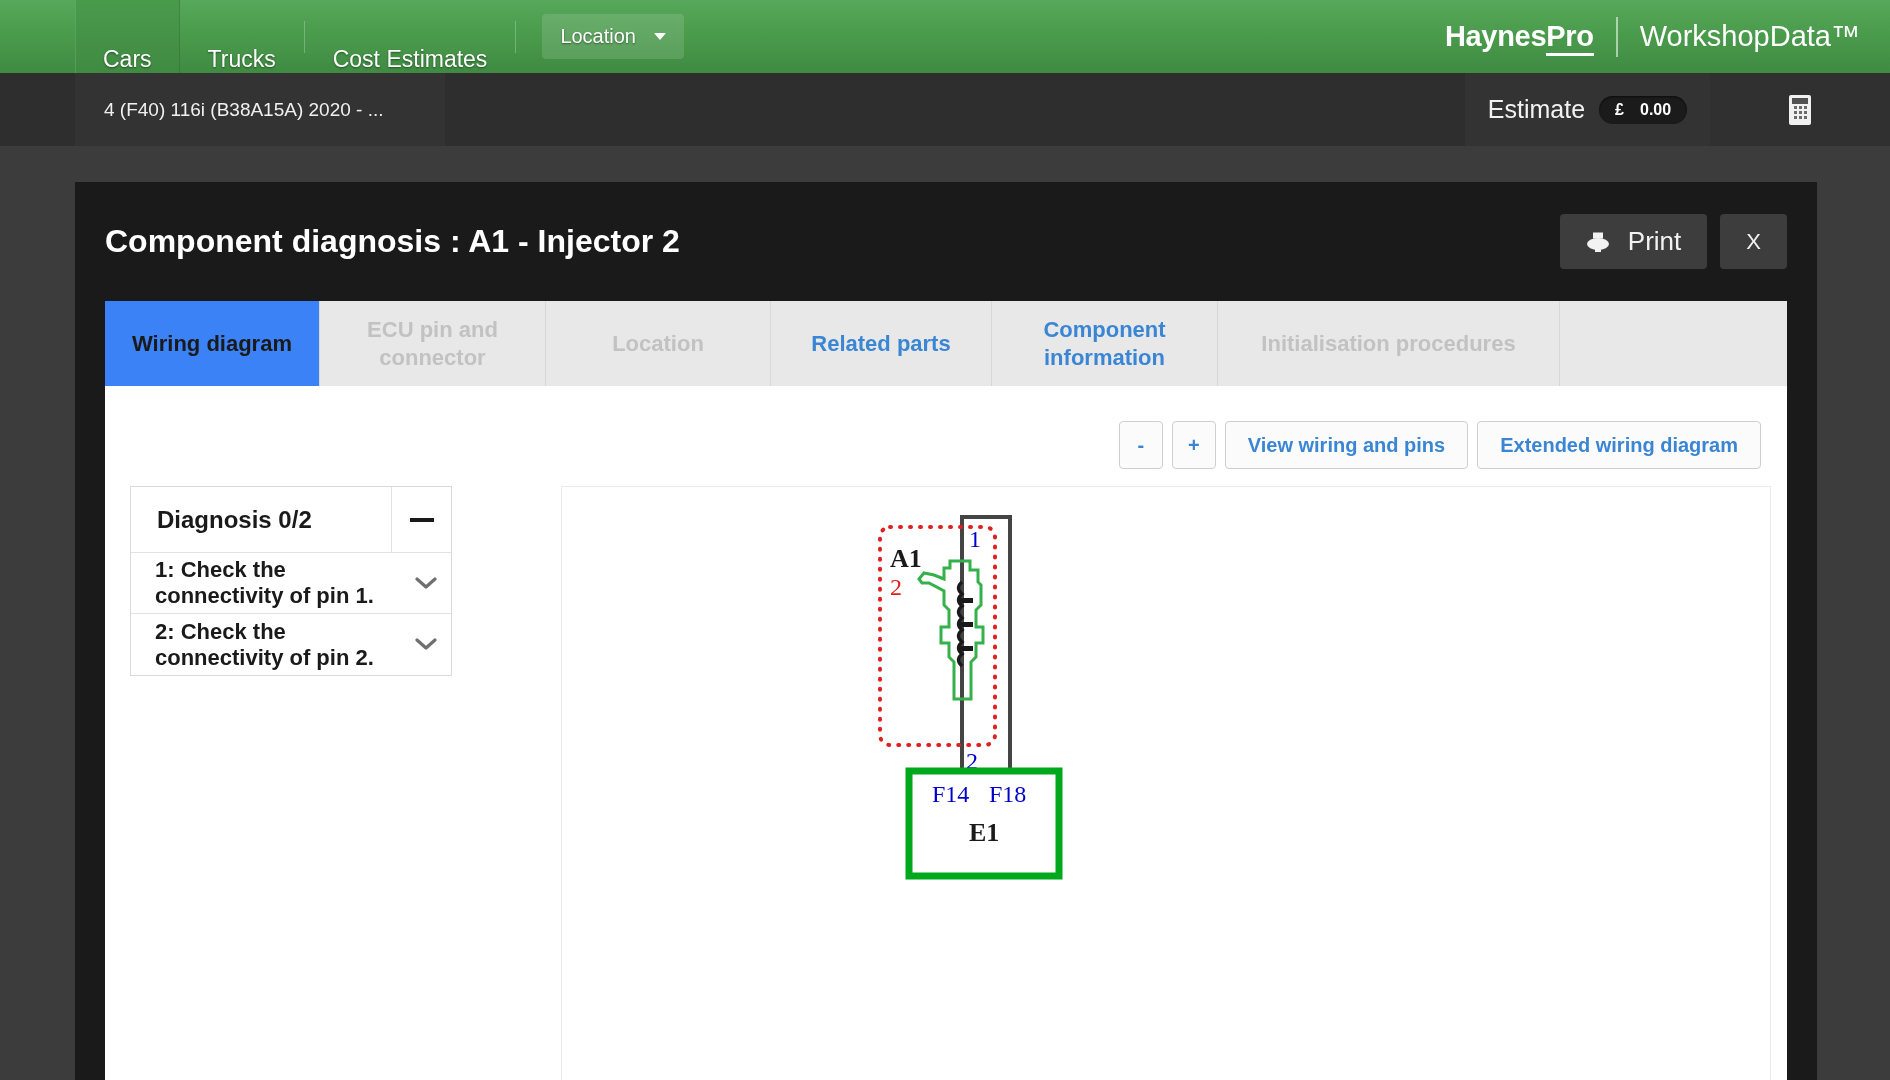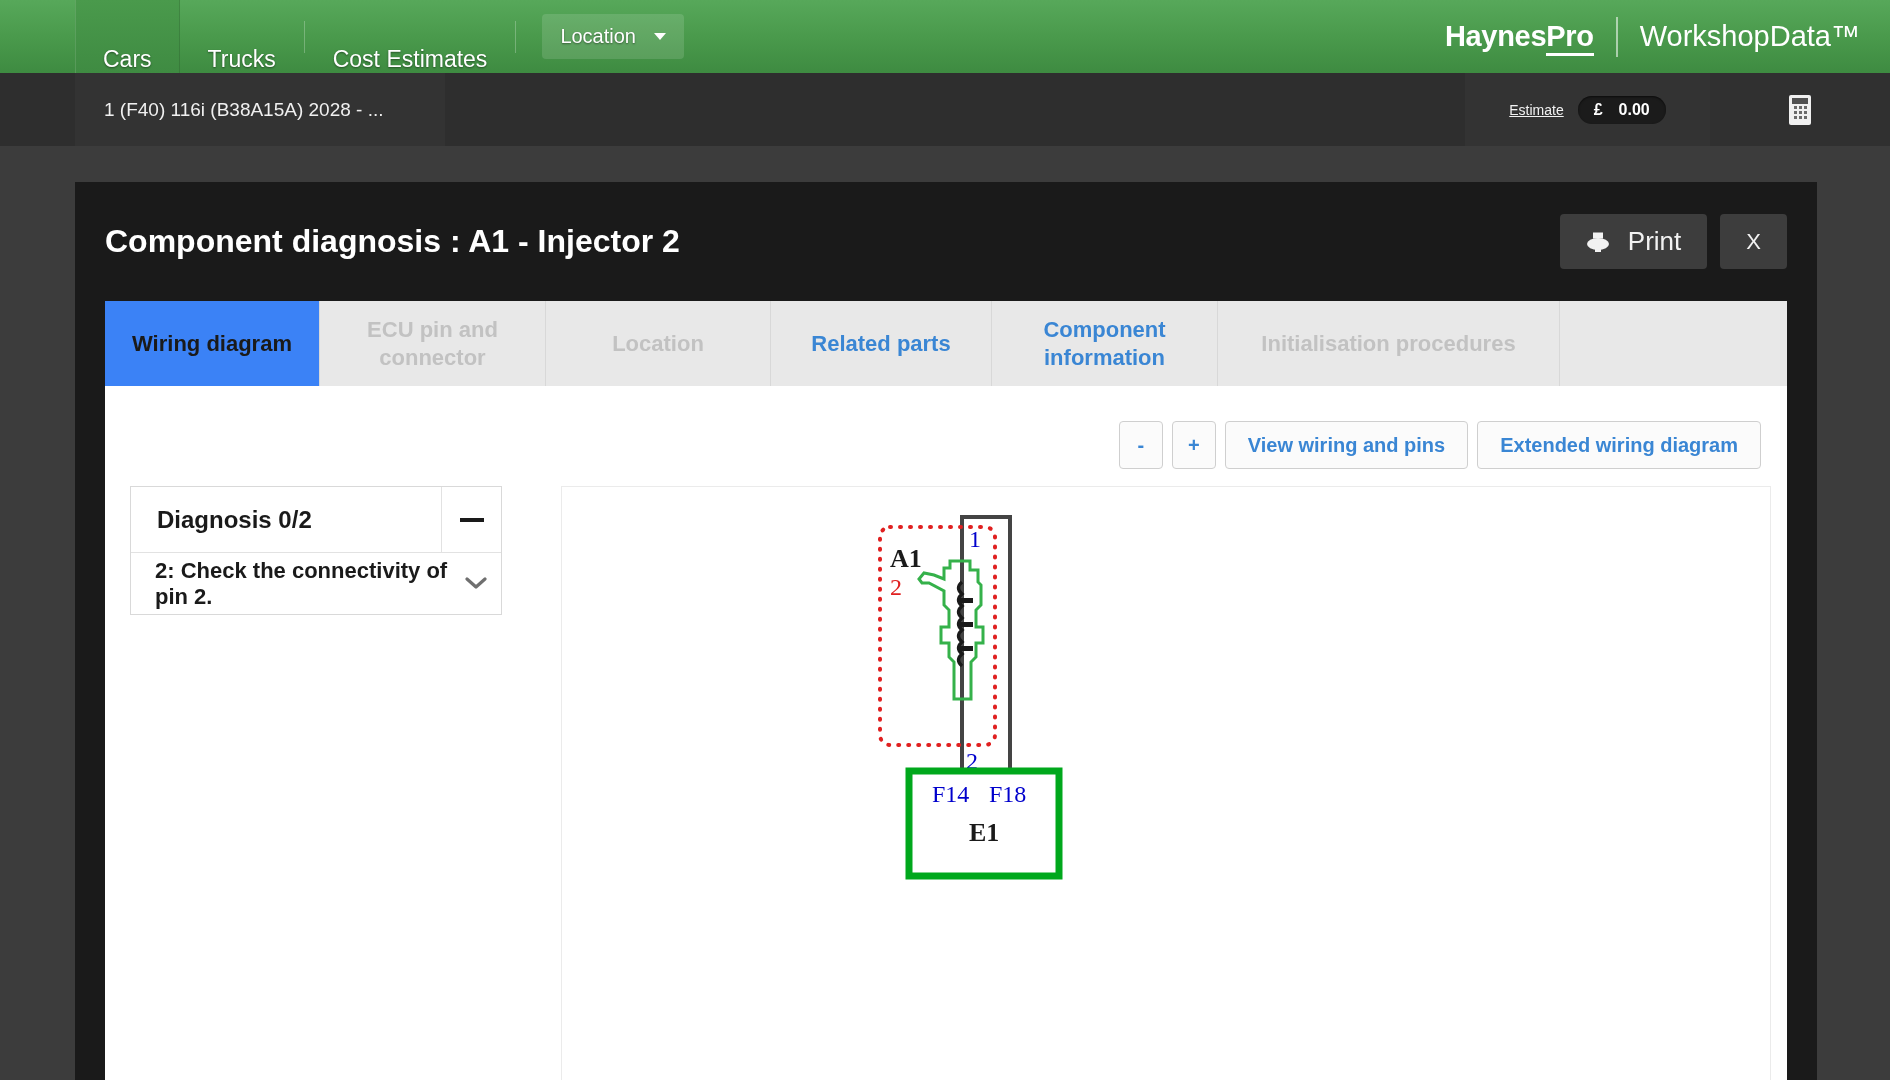--- a/index.html
+++ b/index.html
@@ -53,21 +53,21 @@
   .veh-chip {
     position: absolute; left: 75px; top: 0; width: 370px; height: 73px;
     background: #333333; display: flex; align-items: center; padding-left: 29px;
     color: #f0f0f0; font-size: 19px; cursor: pointer;
   }
   .estimate-block {
     position: absolute; right: 180px; top: 0; height: 73px; width: 245px;
     background: #333333; display: flex; align-items: center; justify-content: center; gap: 14px;
     cursor: pointer;
   }
-  .estimate-label { color: #f2f2f2; font-size: 14px; text-decoration: underline; }
+  .estimate-label { color: #f2f2f2; font-size: 25px; }
   .estimate-pill {
     background: #1b1b1b; border-radius: 16px; padding: 5px 16px;
     display: flex; align-items: center; gap: 16px;
     color: #ffffff; font-size: 16px; font-weight: bold;
     box-shadow: inset 0 1px 2px rgba(0,0,0,.6);
   }
   .calc-block {
     position: absolute; right: 0; top: 0; width: 180px; height: 73px;
     background: #303030; display: flex; align-items: center; justify-content: center; cursor: pointer;
   }
@@ -128,21 +128,21 @@
   .tbtn {
     background: #fbfbfb; border: 1px solid #cfcfcf; border-radius: 4px;
     color: #3a86d4; font-size: 20px; font-weight: bold;
     padding: 0 22px; height: 48px; display: flex; align-items: center;
     justify-content: center; cursor: pointer; font-family: inherit;
   }
   .tbtn.sq { width: 44px; padding: 0; }
 
   
   .diagbox {
-    position: absolute; left: 25px; top: 100px; width: 372px;
+    position: absolute; left: 25px; top: 100px; width: 322px;
     border: 1px solid #d9d9d9; background: #fff;
   }
   .diag-head {
     height: 66px; display: flex; align-items: stretch; border-bottom: 1px solid #e2e2e2;
   }
   .diag-head-label {
     flex: 1; display: flex; align-items: center; padding-left: 26px;
     font-size: 24px; font-weight: bold; color: #1a1a1a;
   }
   .diag-toggle {
@@ -190,21 +190,21 @@
   </div>
   <div class="brand">
     <div class="brand-haynes"><span>Haynes</span><u>Pro</u></div>
     <div class="brand-div"></div>
     <div class="brand-wsd">WorkshopData™</div>
   </div>
 </div>
 
 <div class="vehbar">
   <div class="veh-chip">
-    <span>1 (F40) 116i (B38A15A) 2028 - ...</span>
+    <span>4 (F40) 116i (B38A15A) 2020 - ...</span>
   </div>
   <div class="estimate-block">
     <span class="estimate-label">Estimate</span>
     <span class="estimate-pill">
       <span>£</span>
       <span>0.00</span>
     </span>
   </div>
   <div class="calc-block">
     <span class="calc-icon">
@@ -286,20 +286,28 @@
     </div>
 
     <div class="diagbox">
       <div class="diag-head">
         <div class="diag-head-label">Diagnosis 0/2</div>
         <div class="diag-toggle">
           <span class="minus-icon"></span>
         </div>
       </div>
       <div class="diag-step">
+        <div class="diag-step-label">1: Check the connectivity of pin 1.</div>
+        <div class="chev">
+          <svg width="22" height="13" viewBox="0 0 22 13">
+            <path d="M2 2 L11 10 L20 2" stroke="#6f6f6f" stroke-width="3.2" fill="none" stroke-linecap="round" stroke-linejoin="round"></path>
+          </svg>
+        </div>
+      </div>
+      <div class="diag-step">
         <div class="diag-step-label">2: Check the connectivity of pin 2.</div>
         <div class="chev">
           <svg width="22" height="13" viewBox="0 0 22 13">
             <path d="M2 2 L11 10 L20 2" stroke="#6f6f6f" stroke-width="3.2" fill="none" stroke-linecap="round" stroke-linejoin="round"></path>
           </svg>
         </div>
       </div>
     </div>
 
     <div class="canvas">

